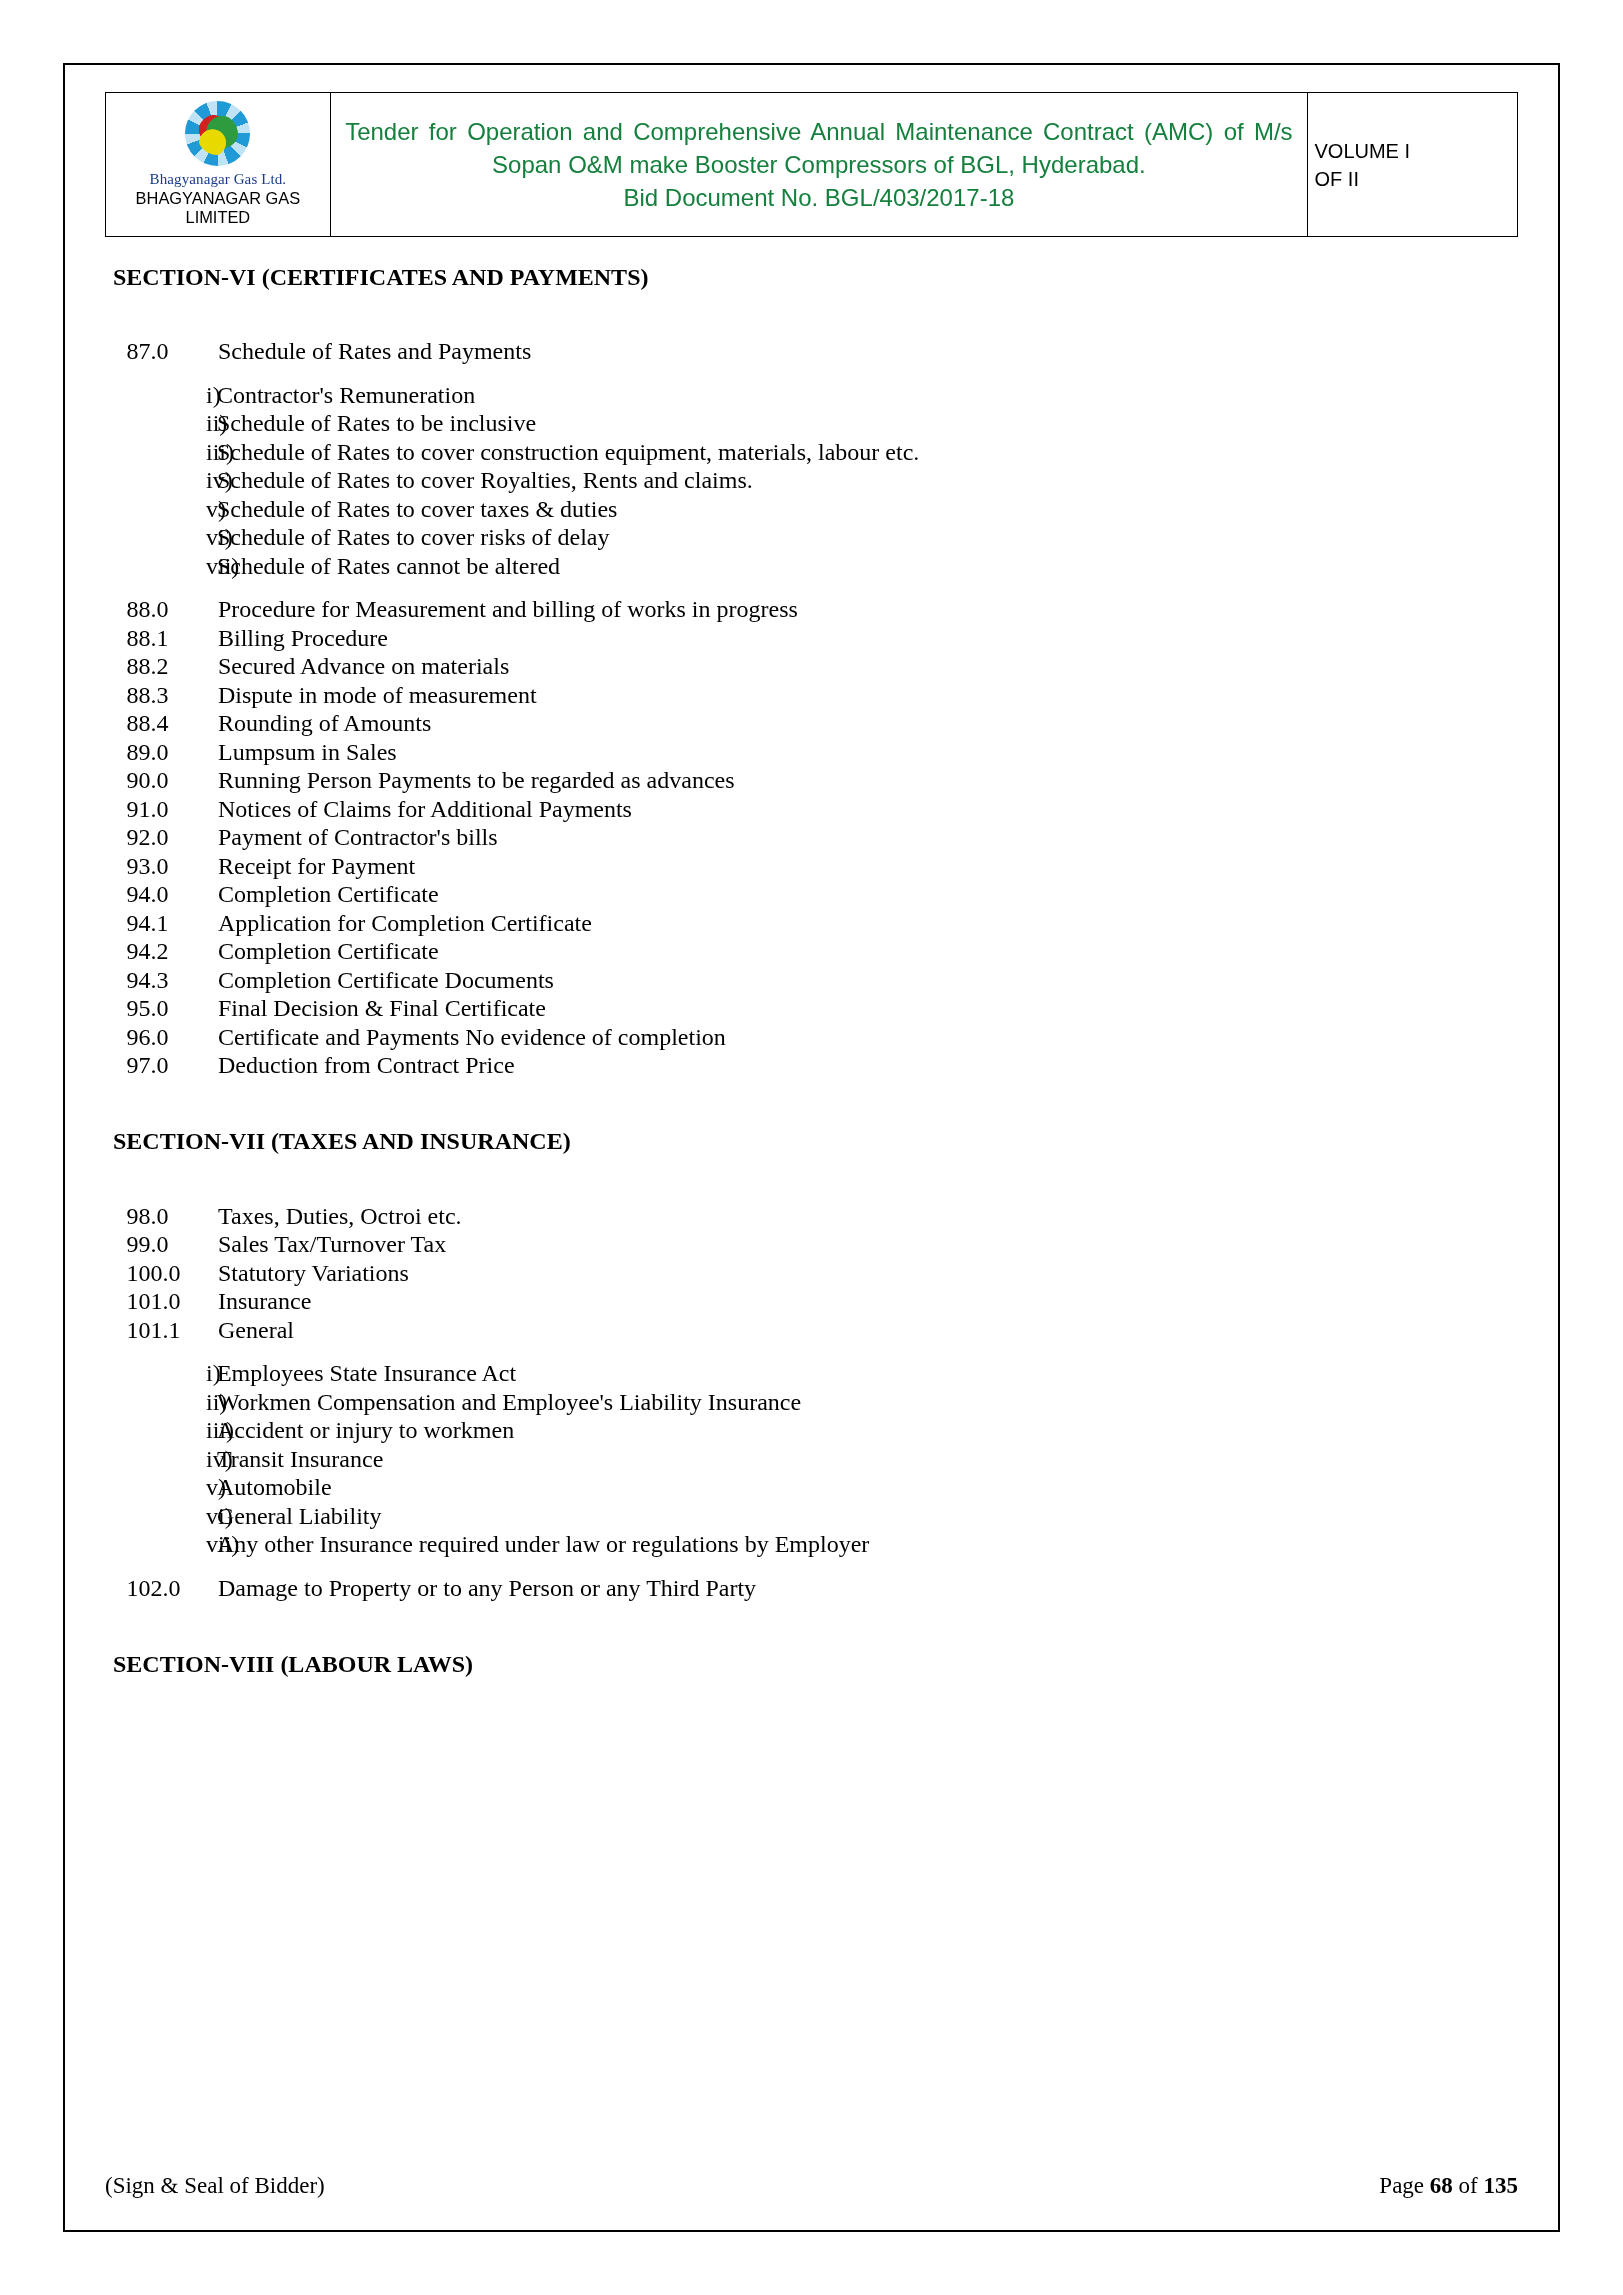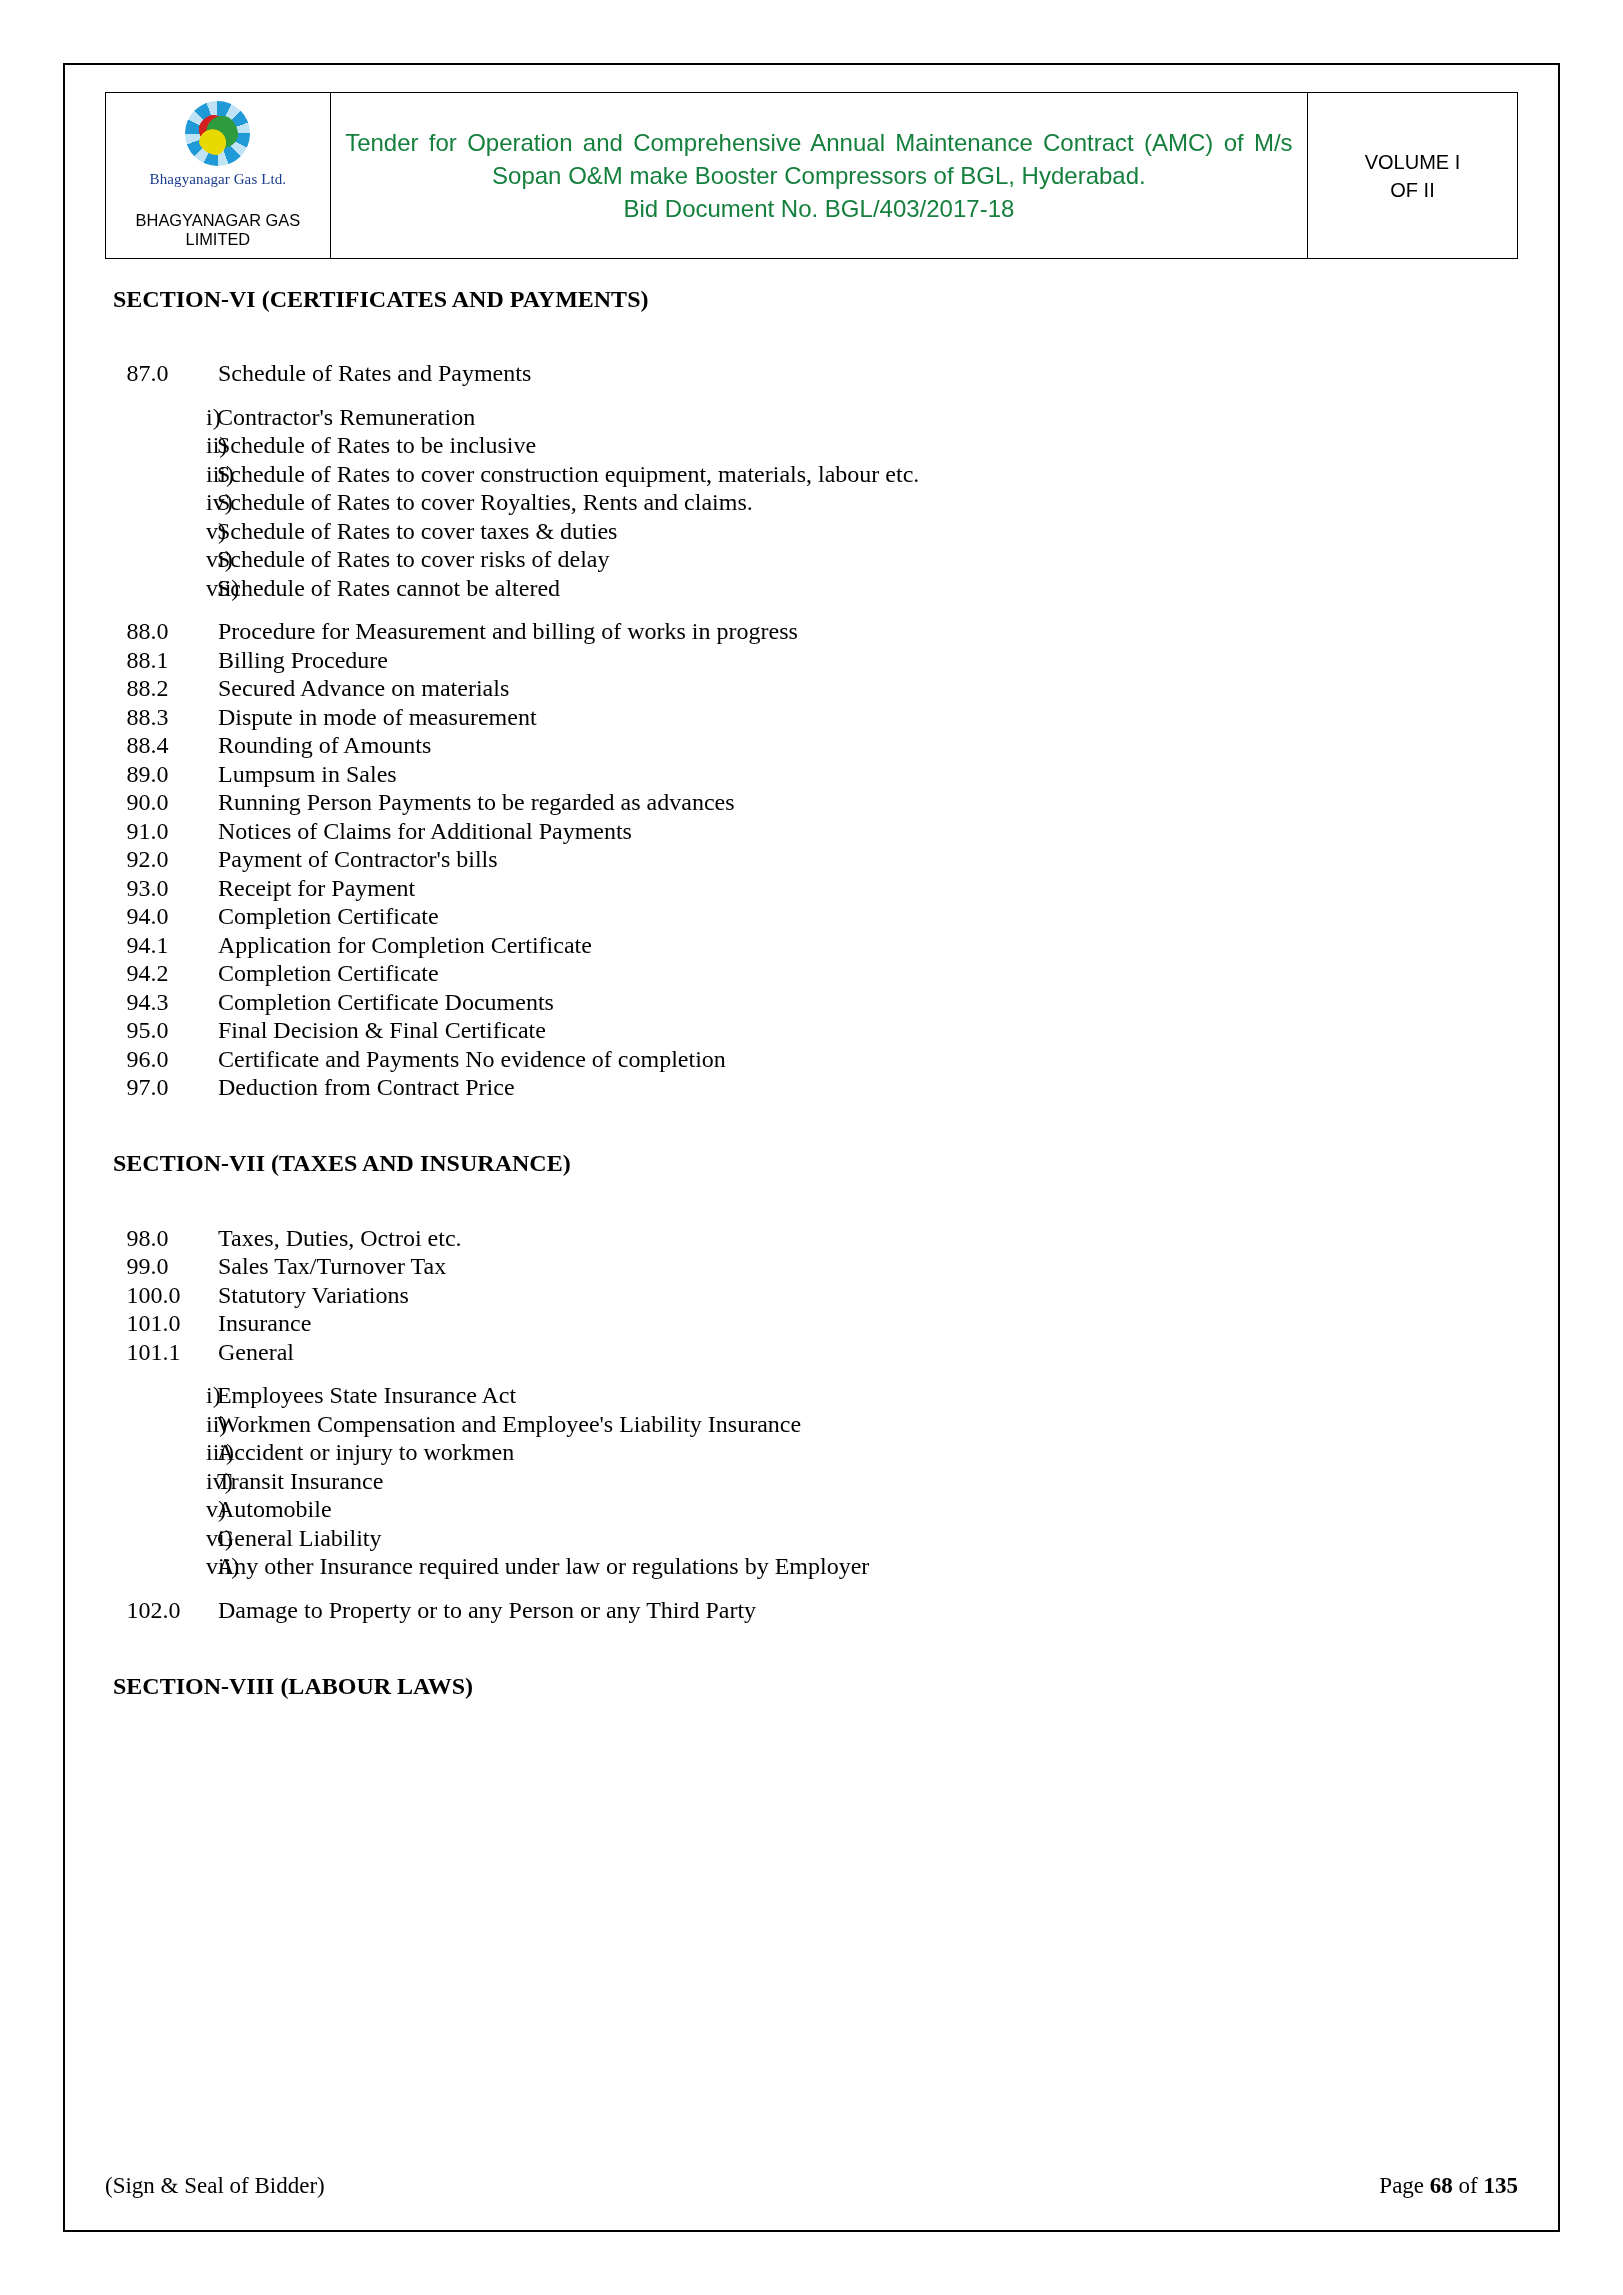--- a/index.html
+++ b/index.html
@@ -52,21 +52,20 @@
     text-align: center;
     padding: 6.5px 3.9px 9.2px 3.9px;
   }
   .hdr .title-cell {
     text-align: justify;
     text-align-last: center;
     padding: 9.2px 14.4px;
   }
   .hdr .vol-cell {
     width: 196px;
-    text-align: center;
   }
   .logo-mark {
     width: 85px;
     height: 71px;
     margin: 0 auto 1.3px auto;
     position: relative;
   }
   .gear {
     position: absolute;
     left: 9.2px;
@@ -103,21 +102,21 @@
     font-size: 15px;
     color: #1a3c8c;
     letter-spacing: 0.1px;
     margin-top: -1.3px;
   }
   .logo-name {
     font-family: "Liberation Sans", sans-serif;
     font-size: 16.4px;
     line-height: 1.18;
     color: #000;
-    margin-top: 23px;
+    margin-top: 1px;
   }
   .hdr-title {
     font-family: "Liberation Sans", sans-serif;
     font-size: 24px;
     line-height: 1.38;
     color: #15803d;
   }
   .hdr-title .last {
     display: block;
     text-align: center;

